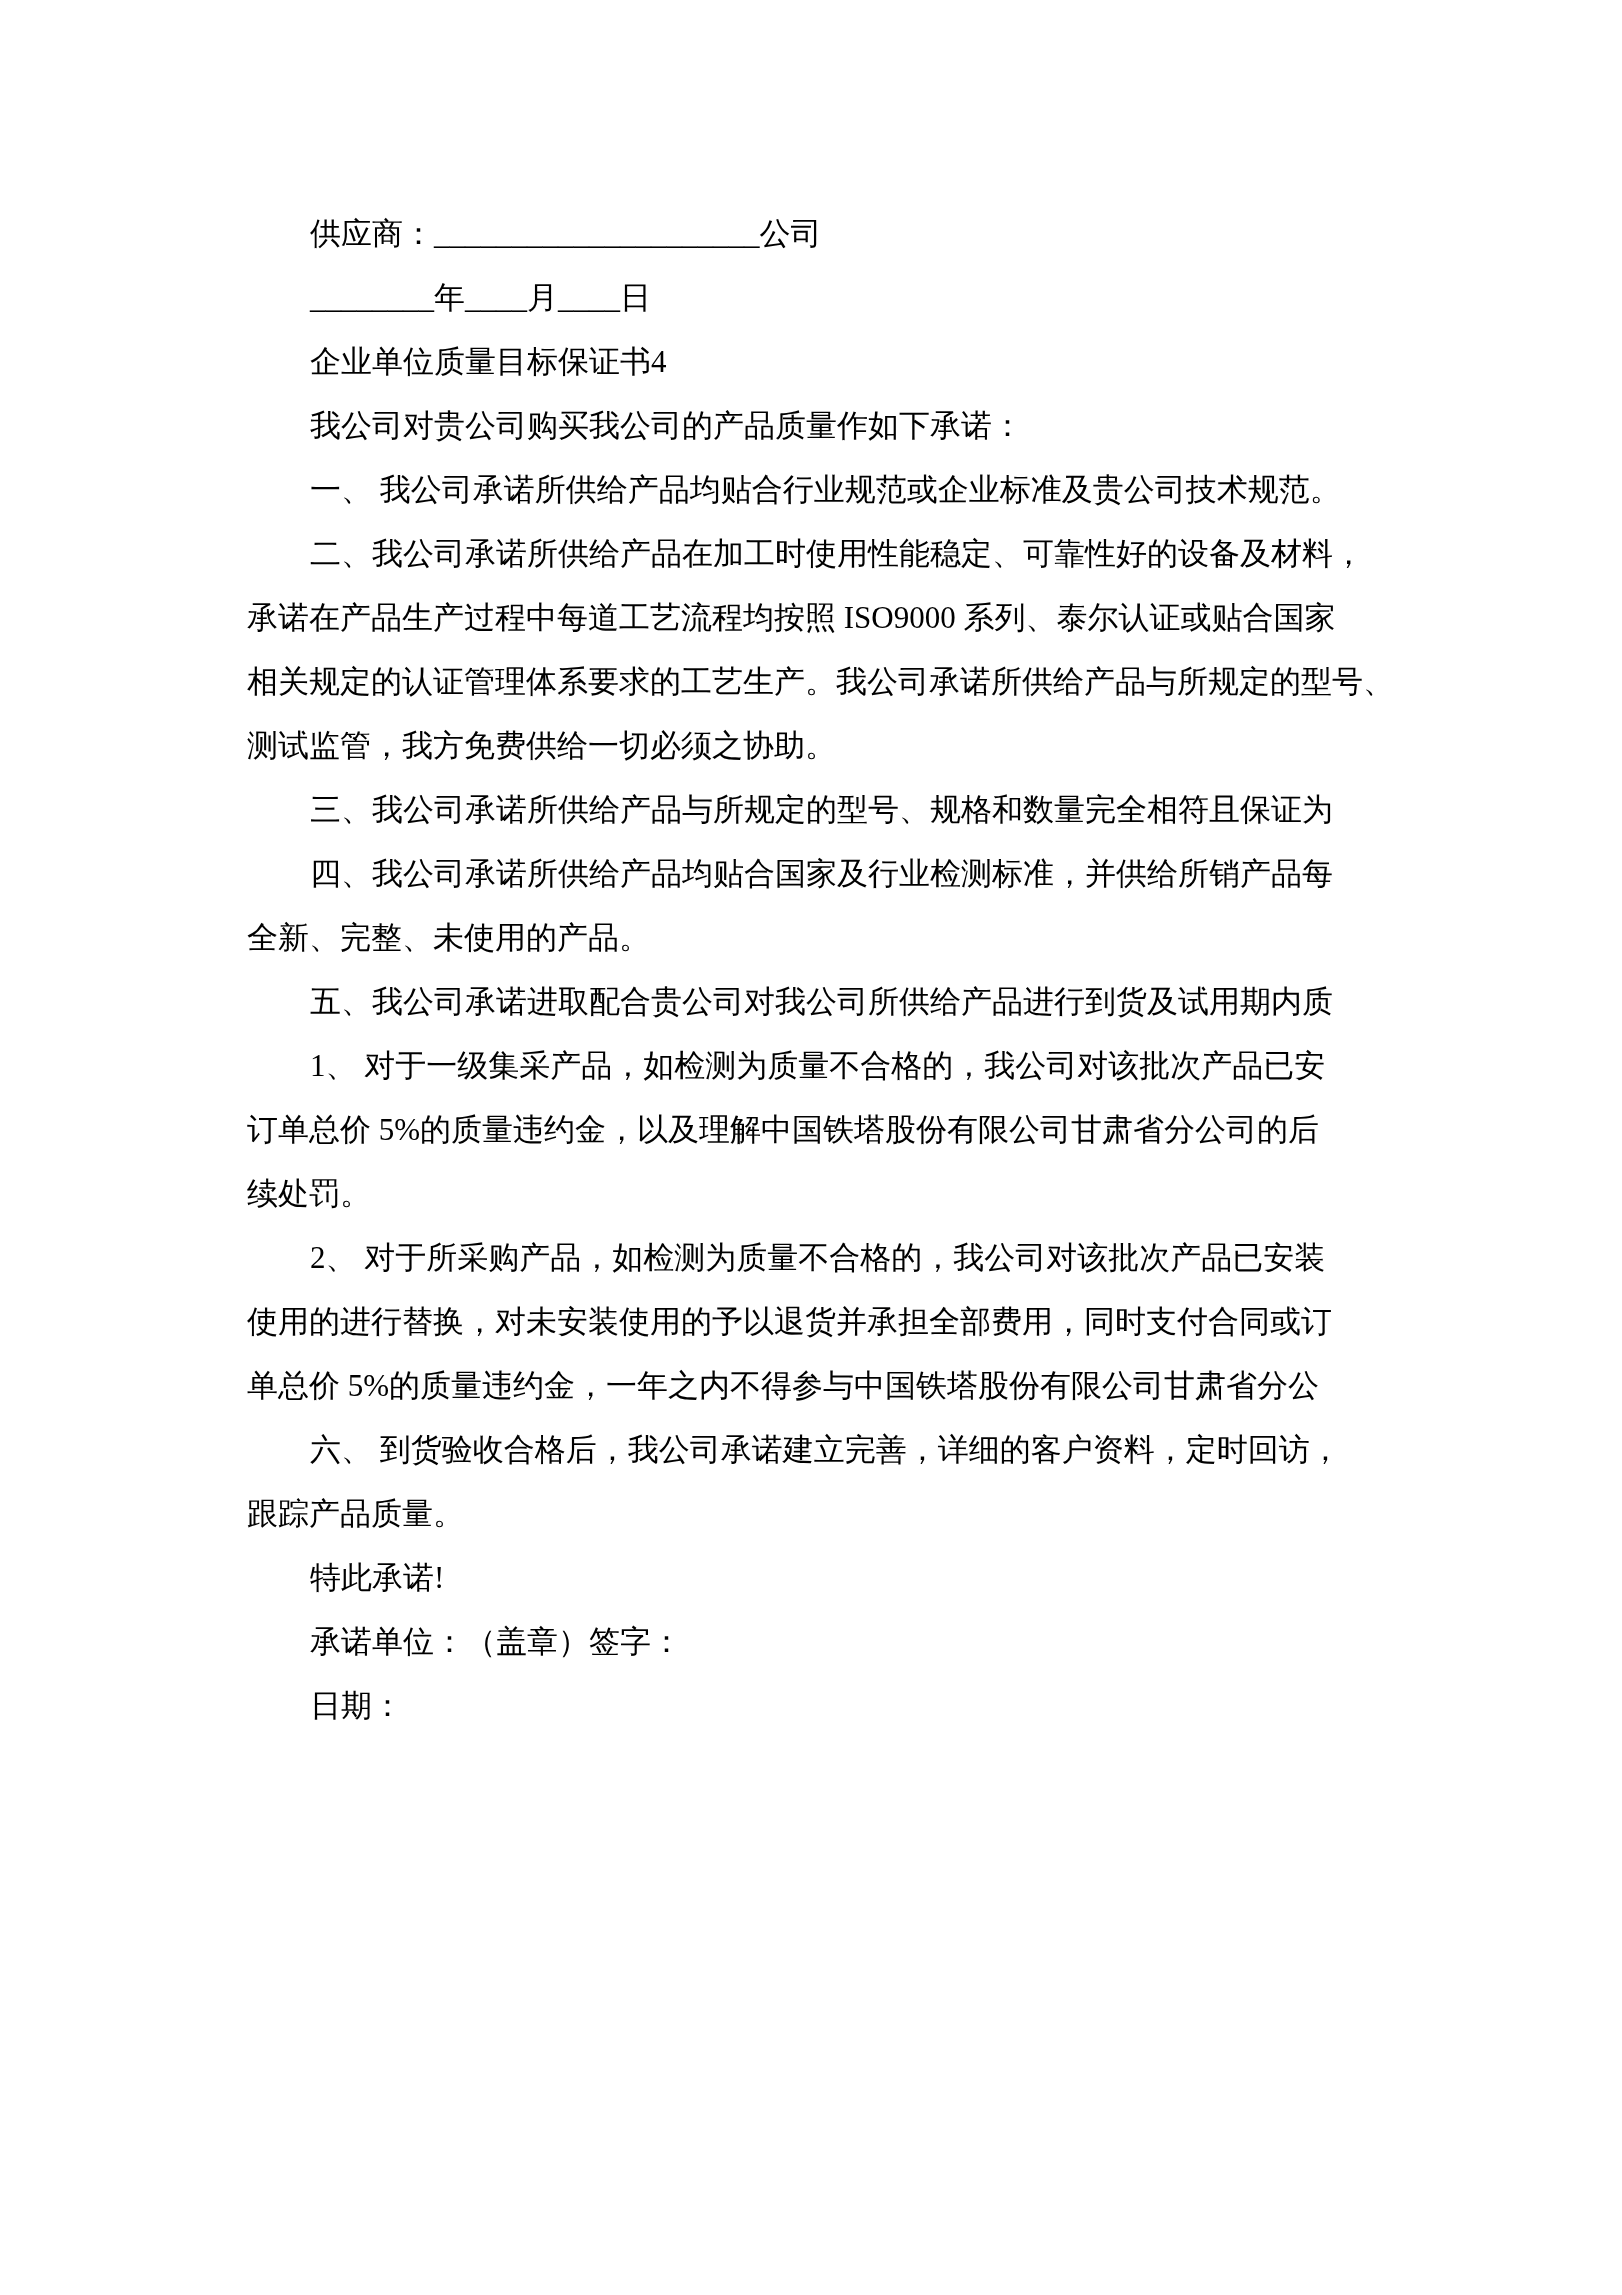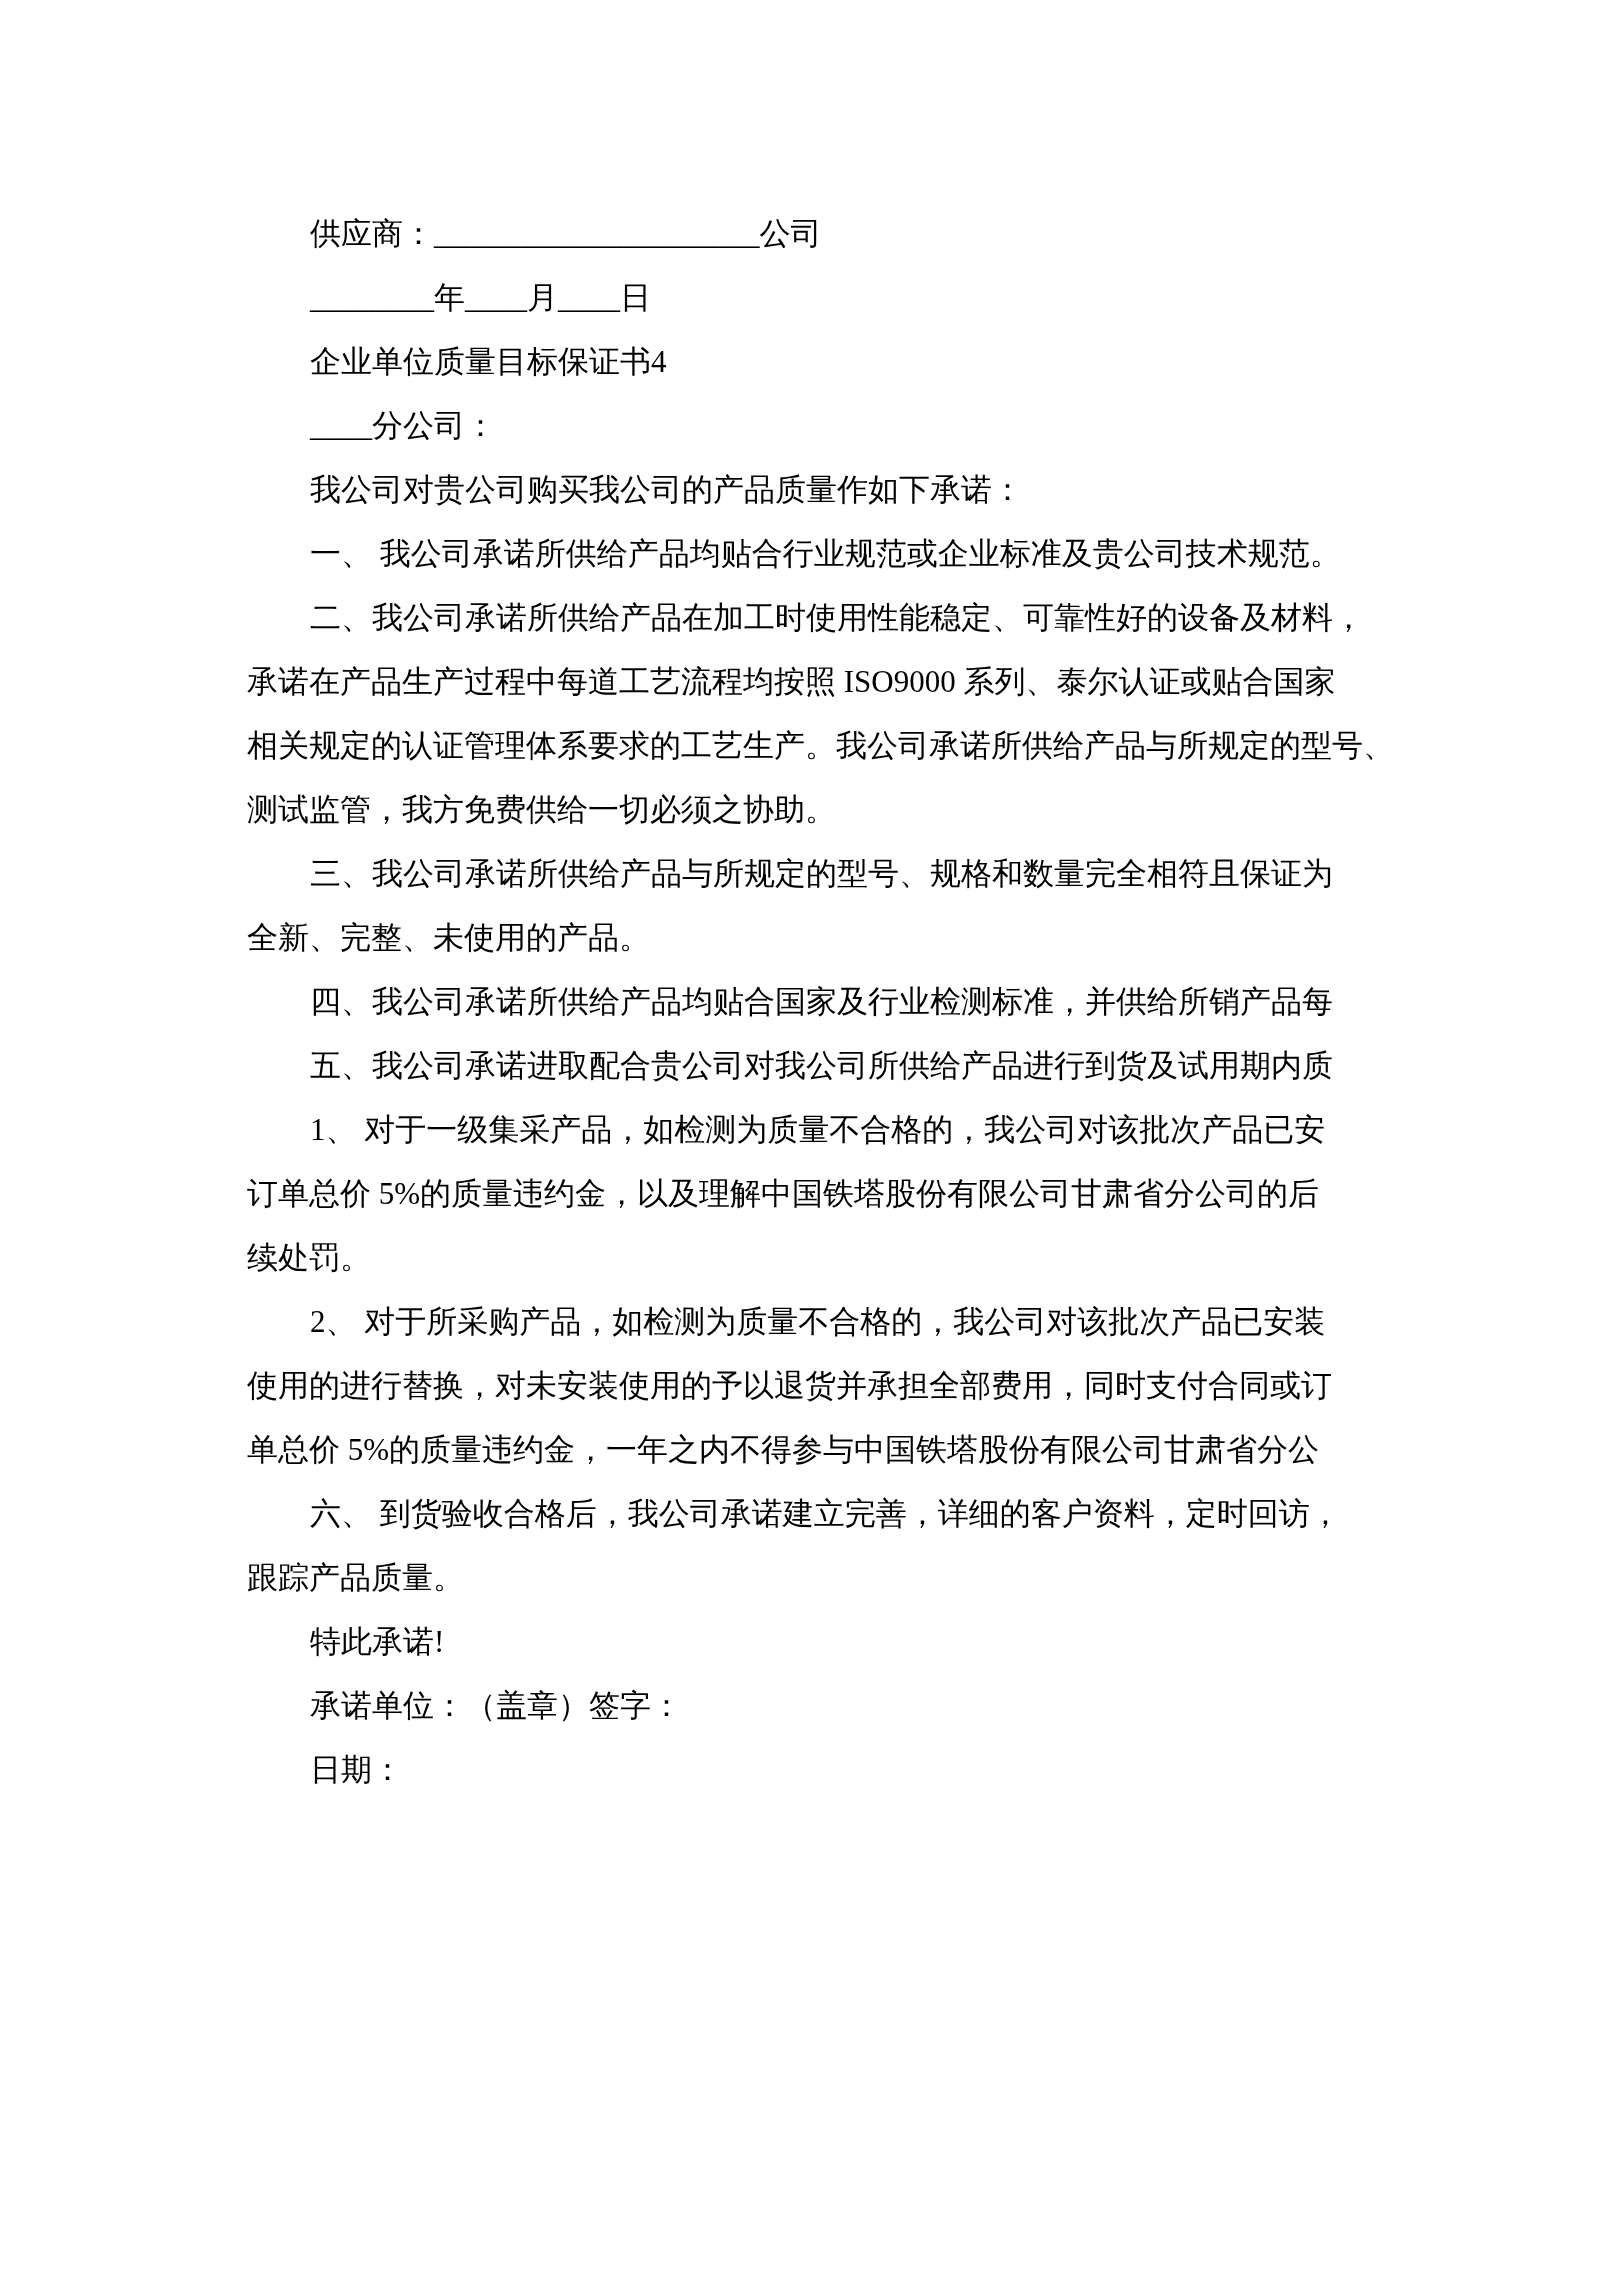--- a/index.html
+++ b/index.html
@@ -34,30 +34,29 @@
   }
 </style>
 </head>
 <body>
 
 <div class="page">
   <div class="doc">
     <div class="line indent">供应商：_____________________公司</div>
     <div class="line indent">________年____月____日</div>
     <div class="line indent">企业单位质量目标保证书4</div>
-    <div class="line indent">____分公司：</div>
     <div class="line indent">我公司对贵公司购买我公司的产品质量作如下承诺：</div>
     <div class="line indent">一、 我公司承诺所供给产品均贴合行业规范或企业标准及贵公司技术规范。</div>
     <div class="line indent">二、我公司承诺所供给产品在加工时使用性能稳定、可靠性好的设备及材料，</div>
     <div class="line">承诺在产品生产过程中每道工艺流程均按照 ISO9000 系列、泰尔认证或贴合国家</div>
     <div class="line">相关规定的认证管理体系要求的工艺生产。我公司承诺所供给产品与所规定的型号、</div>
     <div class="line">测试监管，我方免费供给一切必须之协助。</div>
     <div class="line indent">三、我公司承诺所供给产品与所规定的型号、规格和数量完全相符且保证为</div>
+    <div class="line indent">四、我公司承诺所供给产品均贴合国家及行业检测标准，并供给所销产品每</div>
     <div class="line">全新、完整、未使用的产品。</div>
-    <div class="line indent">四、我公司承诺所供给产品均贴合国家及行业检测标准，并供给所销产品每</div>
     <div class="line indent">五、我公司承诺进取配合贵公司对我公司所供给产品进行到货及试用期内质</div>
     <div class="line indent">1、 对于一级集采产品，如检测为质量不合格的，我公司对该批次产品已安</div>
     <div class="line">订单总价 5%的质量违约金，以及理解中国铁塔股份有限公司甘肃省分公司的后</div>
     <div class="line">续处罚。</div>
     <div class="line indent">2、 对于所采购产品，如检测为质量不合格的，我公司对该批次产品已安装</div>
     <div class="line">使用的进行替换，对未安装使用的予以退货并承担全部费用，同时支付合同或订</div>
     <div class="line">单总价 5%的质量违约金，一年之内不得参与中国铁塔股份有限公司甘肃省分公</div>
     <div class="line indent">六、 到货验收合格后，我公司承诺建立完善，详细的客户资料，定时回访，</div>
     <div class="line">跟踪产品质量。</div>
     <div class="line indent">特此承诺!</div>

